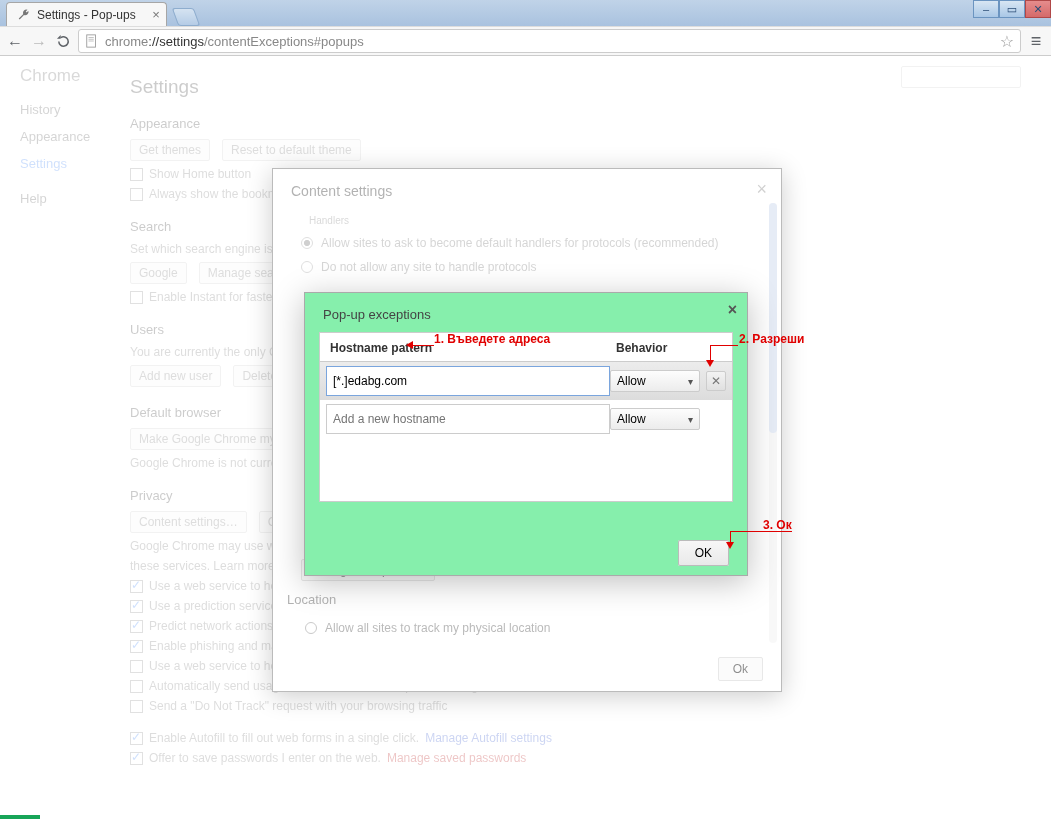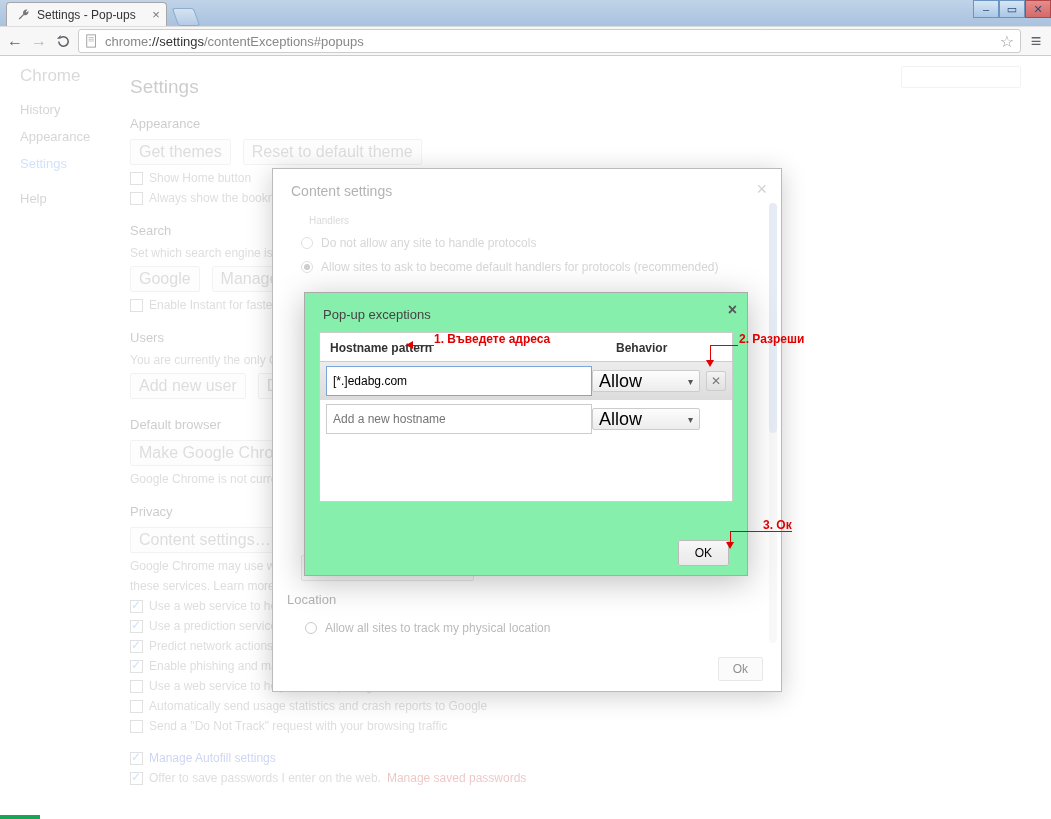--- a/index.html
+++ b/index.html
@@ -32,21 +32,21 @@
   .page-bg { position: absolute; top: 56px; left: 0; right: 0; bottom: 0; background: #fff; padding: 20px 20px; font-size: 13px; color: #333; filter: opacity(0.25); pointer-events: none; }
   .page-bg h1 { font-size: 19px; font-weight: normal; color: #333; margin-bottom: 18px; }
   .bg-sidebar { position: absolute; left: 20px; top: 10px; width: 80px; }
   .bg-sidebar .brand { font-size: 17px; color: #666; margin-bottom: 16px; }
   .bg-sidebar .navitem { font-size: 13px; color: #555; margin-bottom: 12px; }
   .bg-sidebar .navitem.sel { color: #4285f4; }
   .bg-main { margin-left: 110px; }
   .bg-section { margin-bottom: 18px; }
   .bg-section .sec-title { color: #333; font-size: 13px; margin-bottom: 8px; }
   .bg-section .sec-line { color: #777; font-size: 12px; margin-bottom: 6px; display:flex; align-items:center; gap:6px;}
-  .bg-btn { display:inline-block; border:1px solid #ccc; background:#f5f5f5; padding:3px 8px; font-size:16px; border-radius:2px; margin-right:6px;}
+  .bg-btn { display:inline-block; border:1px solid #ccc; background:#f5f5f5; padding:3px 8px; font-size:12px; border-radius:2px; margin-right:6px;}
   .bg-search-top { position:absolute; right: 30px; top: 10px; width:120px; height:22px; border:1px solid #ccc; border-radius:2px;}
   .chk { display:inline-block; width:13px; height:13px; border:1px solid #888; background:#fff; position:relative;}
   .chk.on::after{ content:"✓"; position:absolute; top:-3px; left:0; font-size:12px; color:#4285f4;}
   .radio { display:inline-block; width:12px; height:12px; border:1px solid #888; border-radius:50%;}
 
   
   .modal1 { position: absolute; left: 272px; top: 168px; width: 510px; height: 524px; background: #fff; border: 1px solid #bbb; box-shadow: 0 4px 24px rgba(0,0,0,0.2); z-index: 5; }
   .modal1 .m1-title { font-size: 14px; color: #555; padding: 14px 18px 10px; }
   .modal1 .m1-close { position: absolute; top: 10px; right: 14px; color: #999; font-size: 18px; cursor: pointer; }
   .modal1 .m1-body { padding: 0 28px; font-size: 12px; color: #666; opacity: 0.6; }
@@ -66,21 +66,21 @@
   .modal2 .m2-title { font-size: 13px; color: #444; padding: 14px 18px 10px; }
   .modal2 .m2-close { position: absolute; top: 8px; right: 10px; color: #555; font-size: 16px; cursor: pointer; font-weight:bold;}
   .modal2 .m2-table-wrap { margin: 0 14px; border: 1px solid #ccc; height: 170px; background:#fff; }
   .table-head { display:flex; font-size:12px; font-weight:bold; color:#333; padding: 8px 10px 6px; border-bottom:1px solid #ccc;}
   .col-host { flex: 1; }
   .col-beh { width: 110px; padding-left: 4px; }
   .table-row { display:flex; align-items:center; padding: 4px 6px; }
   .table-row.sel { background: linear-gradient(#ececec,#dcdcdc); }
   .host-input { flex:1; height:22px; border:1px solid #7aa5dd; padding:14px 6px; font-size:12px; background:#fff;}
   .host-input.plain { border:1px solid #ccc; }
-  .beh-select { width: 108px; height:22px; border:1px solid #ccc; background:linear-gradient(#fdfdfd,#ececec); font-size:18px; padding:0 18px 0 6px; position:relative; display:flex; align-items:center; border-radius:2px; cursor:pointer;}
+  .beh-select { width: 90px; height:22px; border:1px solid #ccc; background:linear-gradient(#fdfdfd,#ececec); font-size:12px; padding:0 18px 0 6px; position:relative; display:flex; align-items:center; border-radius:2px; cursor:pointer;}
   .beh-select::after{ content:"▾"; position:absolute; right:6px; color:#555; font-size:10px;}
   .row-remove { width:20px; height:20px; margin-left:6px; display:flex; align-items:center; justify-content:center; color:#777; background:linear-gradient(#f3f3f3,#e0e0e0); border:1px solid #ccc; border-radius:2px; cursor:pointer; font-size:12px;}
   .m2-foot { position:absolute; bottom:14px; right:18px; }
   .m2-foot .ok { border:1px solid #bbb; background:linear-gradient(#f7f7f7,#e9e9e9); padding:5px 16px; font-size:12px; border-radius:2px; cursor:pointer;}
 
   
   .anno { position:absolute; z-index:30; color:#e00000; font-size:12px; font-weight:bold; font-family: Arial, sans-serif;}
   .anno-line { position:absolute; z-index:29; background:#e00000; height:1px; }
   .anno-arrowhead { position:absolute; z-index:29; width:0; height:0; }
   .anno-arrowhead.left { border-top:4px solid transparent; border-bottom:4px solid transparent; border-right:7px solid #e00000;}
@@ -231,46 +231,47 @@
           <span>Automatically send usage statistics and crash reports to Google</span>
         </div>
       <div class="sec-line">
           <span class="chk"></span>
           <span>Send a "Do Not Track" request with your browsing traffic</span>
         </div>
     </div>
     <div class="bg-section">
       <div class="sec-line">
           <span class="chk on"></span>
+          <span>Enable Autofill to fill out web forms in a single click.</span> 
           <span style="color:#35c;">Manage Autofill settings</span>
         </div>
       <div class="sec-line">
           <span class="chk on"></span>
           <span>Offer to save passwords I enter on the web.</span> 
           <span style="color:#b91c1c;">Manage saved passwords</span>
         </div>
     </div>
   </div>
 </div>
 
 <div class="modal1">
   <div class="m1-title">Content settings</div>
   <div class="m1-close">×</div>
   <div class="m1-scroll">
       <div class="thumb"></div>
     </div>
   <div class="m1-body">
     <div class="m1-section-title">Handlers</div>
     <div class="m1-opt">
+        <span class="radio" style="background:radial-gradient(#555 40%, transparent 45%);"></span>
+        <span>Allow sites to ask to become default handlers for protocols (recommended)</span>
+      </div>
+    <div class="m1-opt">
         <span class="radio"></span>
         <span>Do not allow any site to handle protocols</span>
-      </div>
-    <div class="m1-opt">
-        <span class="radio" style="background:radial-gradient(#555 40%, transparent 45%);"></span>
-        <span>Allow sites to ask to become default handlers for protocols (recommended)</span>
       </div>
     <div style="height:30px;"></div>
     <div class="m1-section-title">Plug-ins</div>
     <div style="height:150px;"></div>
     <div class="m1-section-title">Pop-ups</div>
   </div>
   <div class="m1-mgr"><span class="bg-btn">Manage exceptions…</span></div>
   <div class="m1-loc-title">Location</div>
   <div class="m1-loc-opt">
       <span class="radio"></span>

